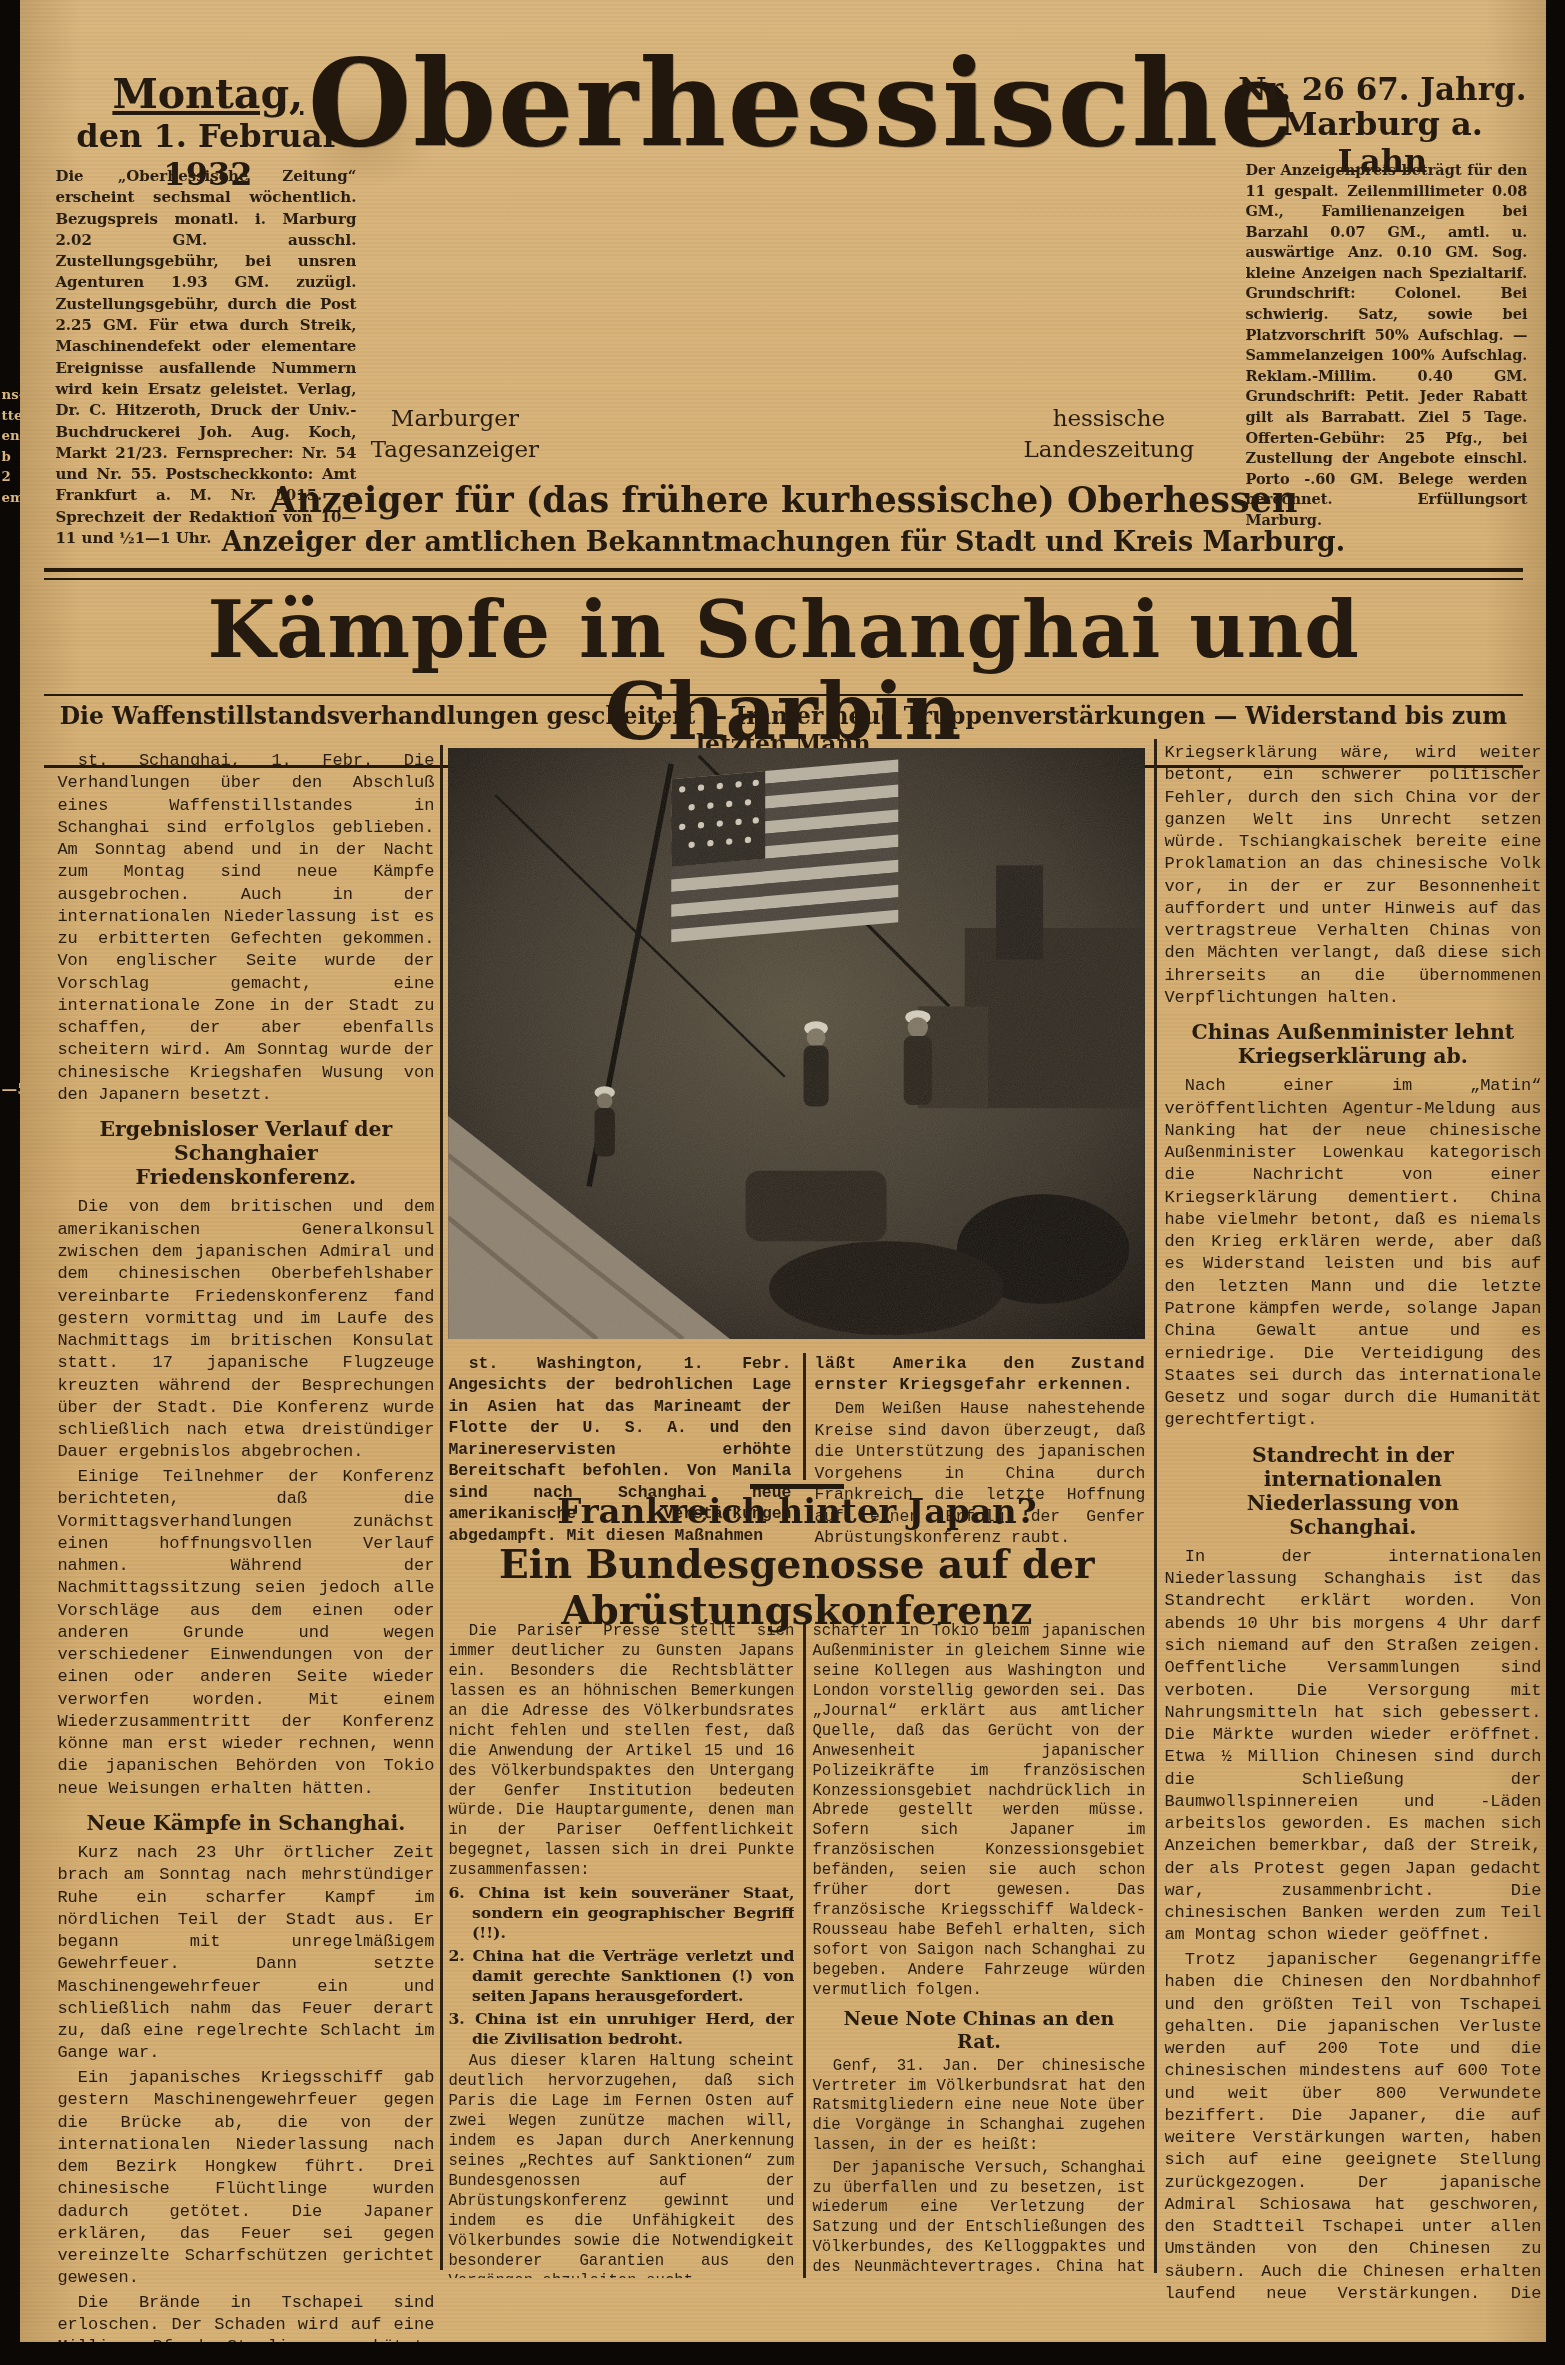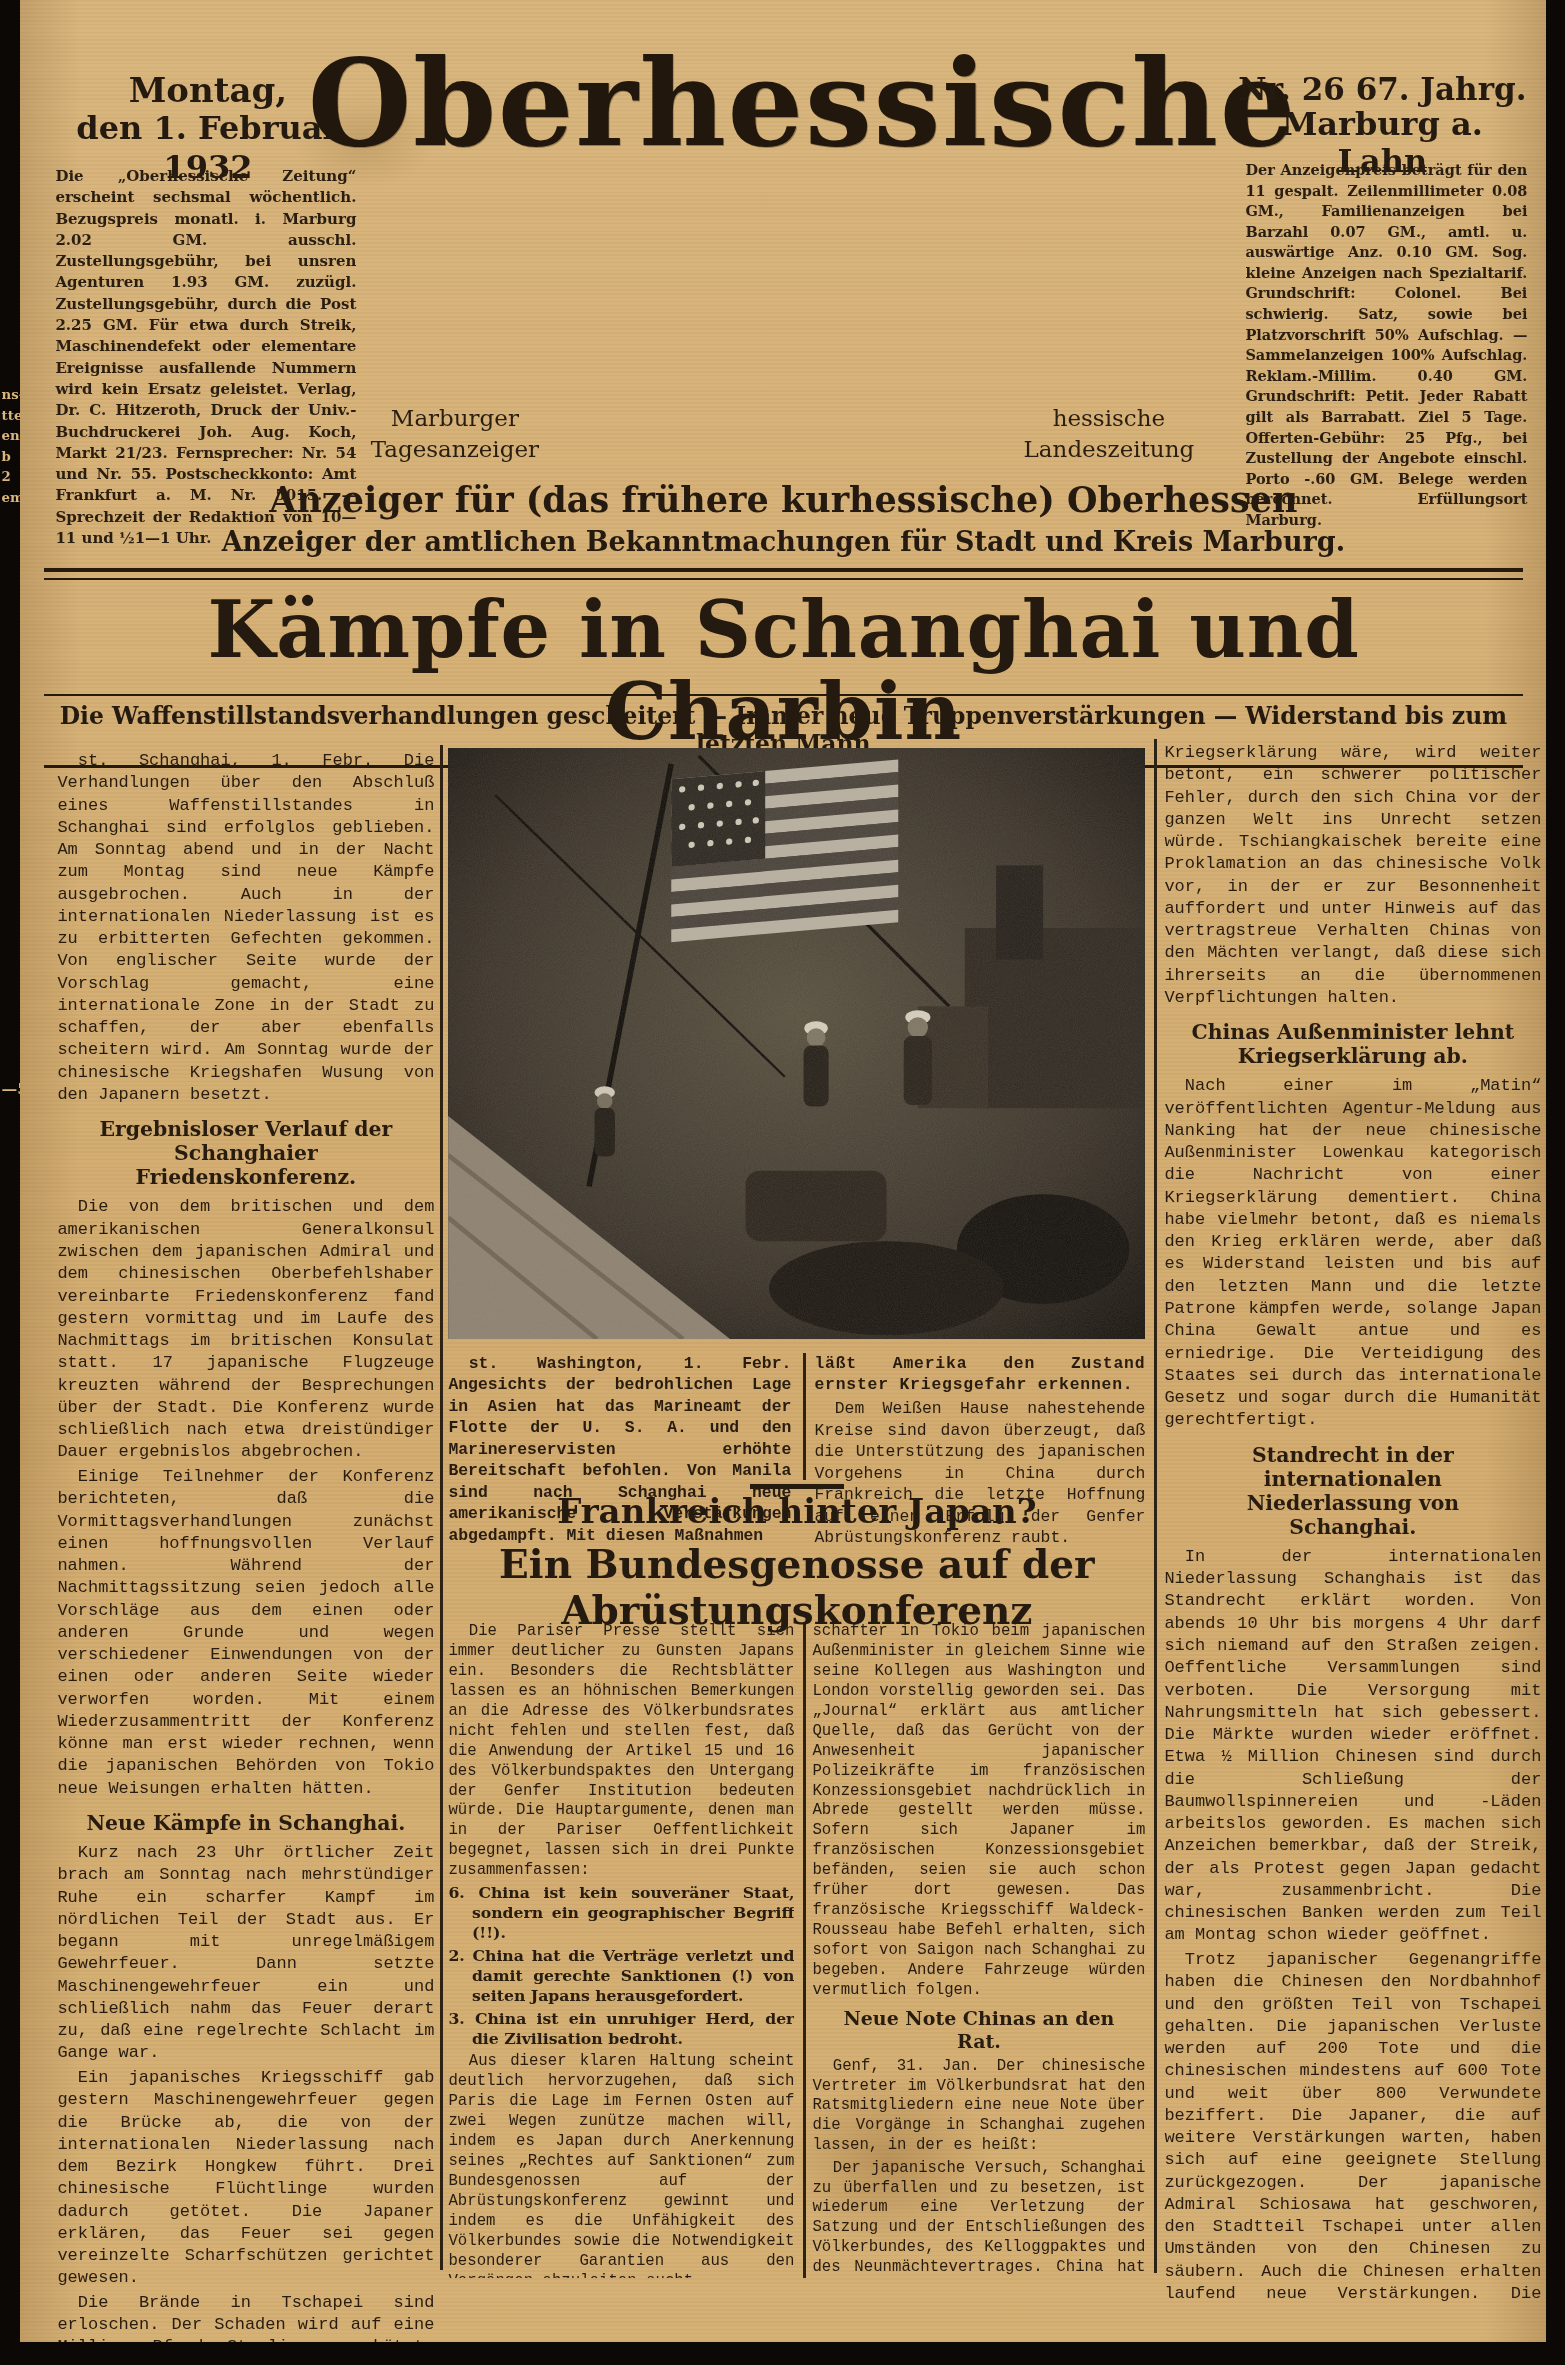--- a/index.html
+++ b/index.html
@@ -44,21 +44,21 @@
   </div>
   <div class="pagemark">—5</div>
 
   <div class="paper">
 
     <div class="stain" style="left:767px;top:2074px;width:204px;height:172px;background:radial-gradient(closest-side,rgba(120,80,30,.30),rgba(0,0,0,0));"></div>
     <div class="stain" style="left:1174px;top:1080px;width:329px;height:70px;background:radial-gradient(closest-side,rgba(110,75,30,.22),rgba(0,0,0,0));"></div>
     <div class="stain" style="left:274px;top:94px;width:141px;height:94px;background:radial-gradient(closest-side,rgba(110,75,30,.18),rgba(0,0,0,0));"></div>
 
     <div class="abs ctr" style="left:35px;top:72px;width:305px;">
-      <div class="b" style="font-size:34px;line-height:1.1;">Montag,</div>
+      <div class="b" style="font-size:41px;line-height:1.1;text-decoration:underline;">Montag,</div>
       <div class="b" style="font-size:32px;line-height:1.2;">den 1. Februar 1932</div>
     </div>
     <div class="abs smallprint" style="left:35px;top:166px;width:301px;">Die „Oberhessische Zeitung“ erscheint sechsmal wöchentlich. Bezugspreis monatl. i. Marburg 2.02 GM. ausschl. Zustellungsgebühr, bei unsren Agenturen 1.93 GM. zuzügl. Zustellungsgebühr, durch die Post 2.25 GM. Für etwa durch Streik, Maschinendefekt oder elementare Ereignisse ausfallende Nummern wird kein Ersatz geleistet. Verlag, Dr. C. Hitzeroth, Druck der Univ.-Buchdruckerei Joh. Aug. Koch, Markt 21/23. Fernsprecher: Nr. 54 und Nr. 55. Postscheckkonto: Amt Frankfurt a. M. Nr. 5015. — Sprechzeit der Redaktion von 10—11 und ½1—1 Uhr.</div>
 
     <div class="abs title" style="left:242px;top:41px;width:1080px;font-size:119px;line-height:1.05;">Oberhessische</div>
 
     <div class="abs tagline" style="left:321px;top:395px;width:227px;">
       <div>Marburger</div>
       <div>Tagesanzeiger</div>
     </div>

